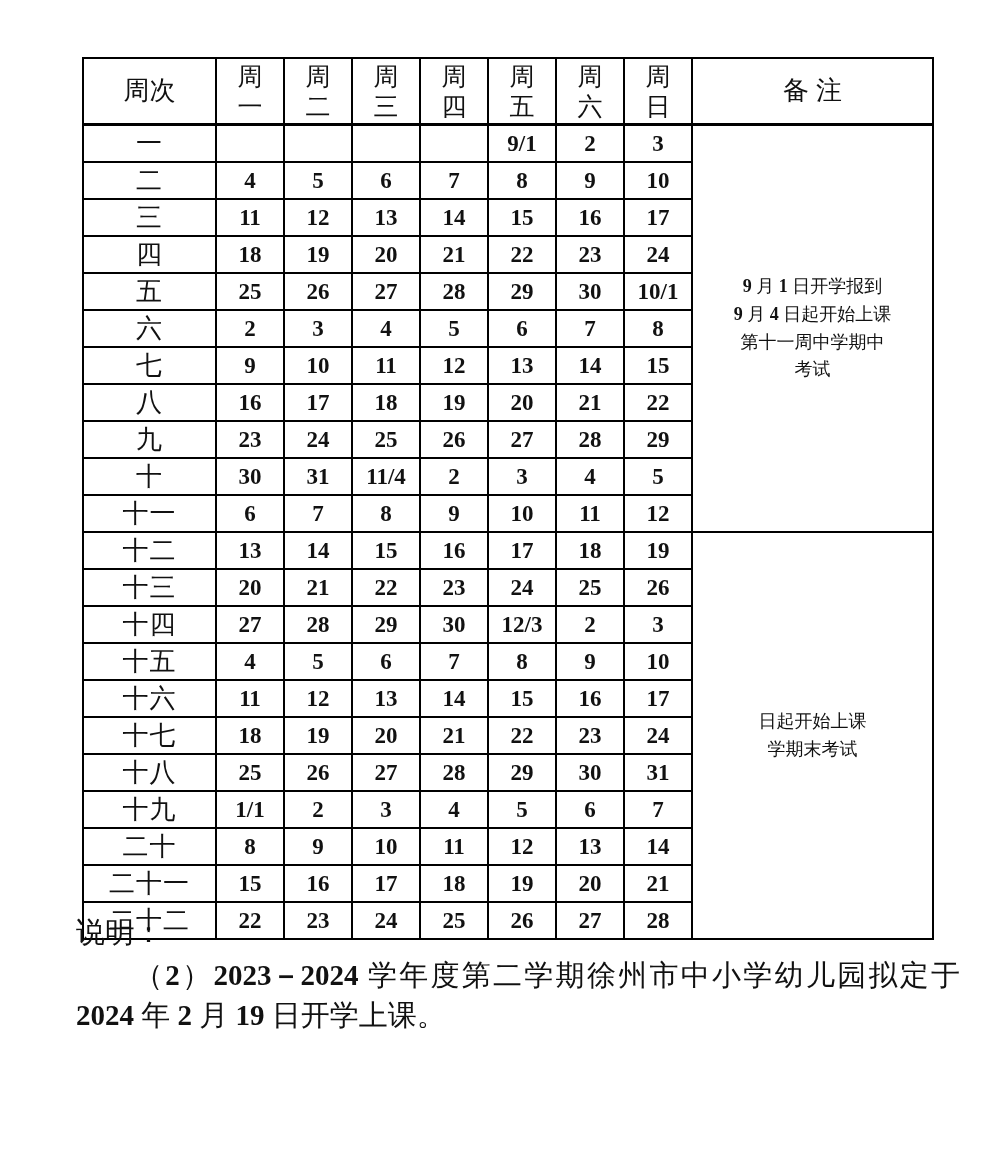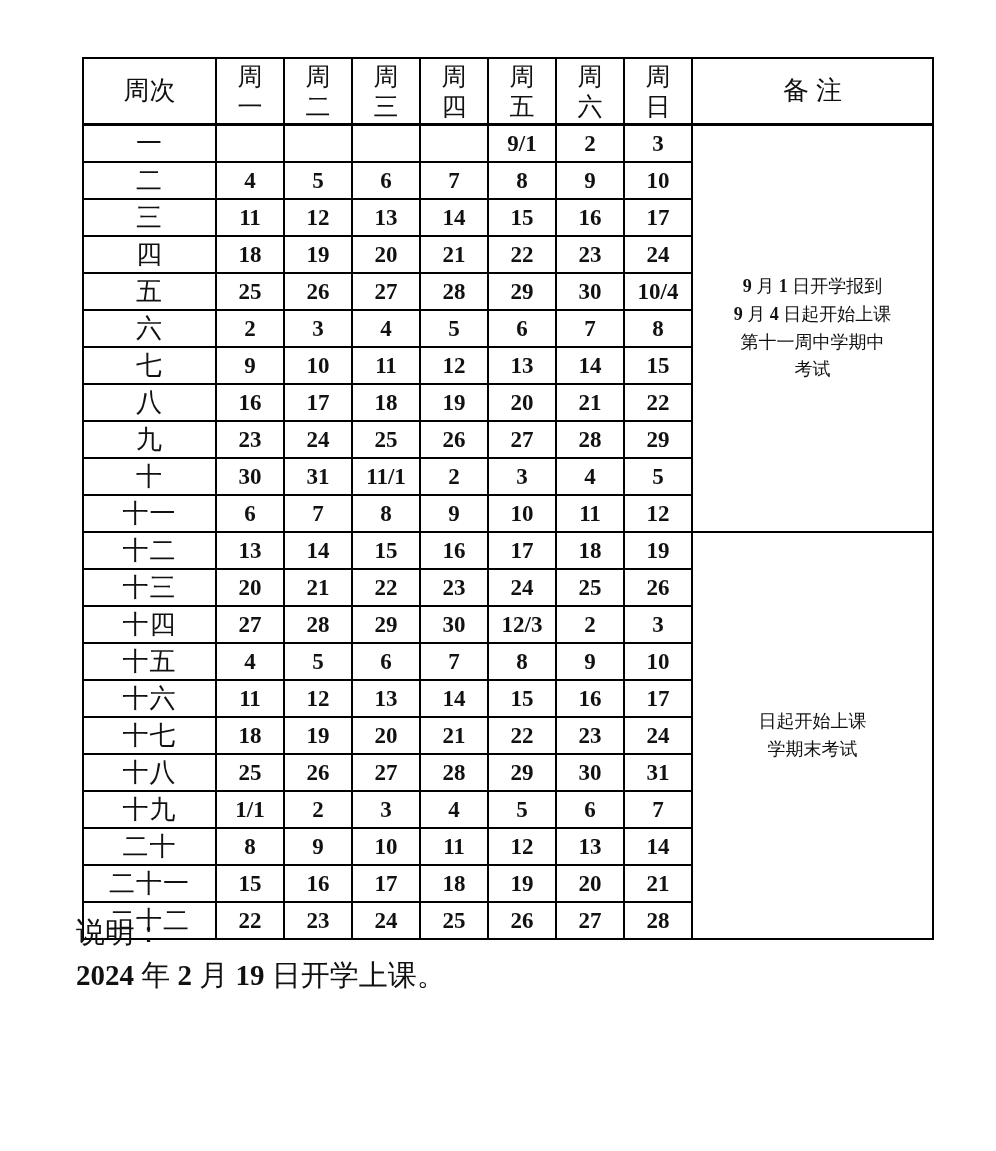--- a/index.html
+++ b/index.html
@@ -172,21 +172,21 @@
           <td class="day-cell">24</td>
         </tr>
         <tr>
           <td class="week-label-cell">五</td>
           <td class="day-cell">25</td>
           <td class="day-cell">26</td>
           <td class="day-cell">27</td>
           <td class="day-cell">28</td>
           <td class="day-cell">29</td>
           <td class="day-cell">30</td>
-          <td class="day-cell">10/4</td>
+          <td class="day-cell">10/1</td>
         </tr>
         <tr>
           <td class="week-label-cell">六</td>
           <td class="day-cell">2</td>
           <td class="day-cell">3</td>
           <td class="day-cell">4</td>
           <td class="day-cell">5</td>
           <td class="day-cell">6</td>
           <td class="day-cell">7</td>
           <td class="day-cell">8</td>
@@ -218,21 +218,21 @@
           <td class="day-cell">25</td>
           <td class="day-cell">26</td>
           <td class="day-cell">27</td>
           <td class="day-cell">28</td>
           <td class="day-cell">29</td>
         </tr>
         <tr>
           <td class="week-label-cell">十</td>
           <td class="day-cell">30</td>
           <td class="day-cell">31</td>
-          <td class="day-cell">11/1</td>
+          <td class="day-cell">11/4</td>
           <td class="day-cell">2</td>
           <td class="day-cell">3</td>
           <td class="day-cell">4</td>
           <td class="day-cell">5</td>
         </tr>
         <tr>
           <td class="week-label-cell">十一</td>
           <td class="day-cell">6</td>
           <td class="day-cell">7</td>
           <td class="day-cell">8</td>
@@ -355,17 +355,18 @@
           <td class="day-cell">27</td>
           <td class="day-cell">28</td>
         </tr>
       </tbody>
   </table>
 
   <div class="notes">
     <div class="notes-heading">说明：</div>
 
       <div class="note-item">
+        <div class="note-line first">（<span class="num">2</span>）<span class="num">2023－2024</span> 学年度第二学期徐州市中小学幼儿园拟定于</div>
         <div class="note-line"><span class="num">2024</span> 年 <span class="num">2</span> 月 <span class="num">19</span> 日开学上课。</div>
       </div>
     </div>
 
 </div>
 
 </body></html>

